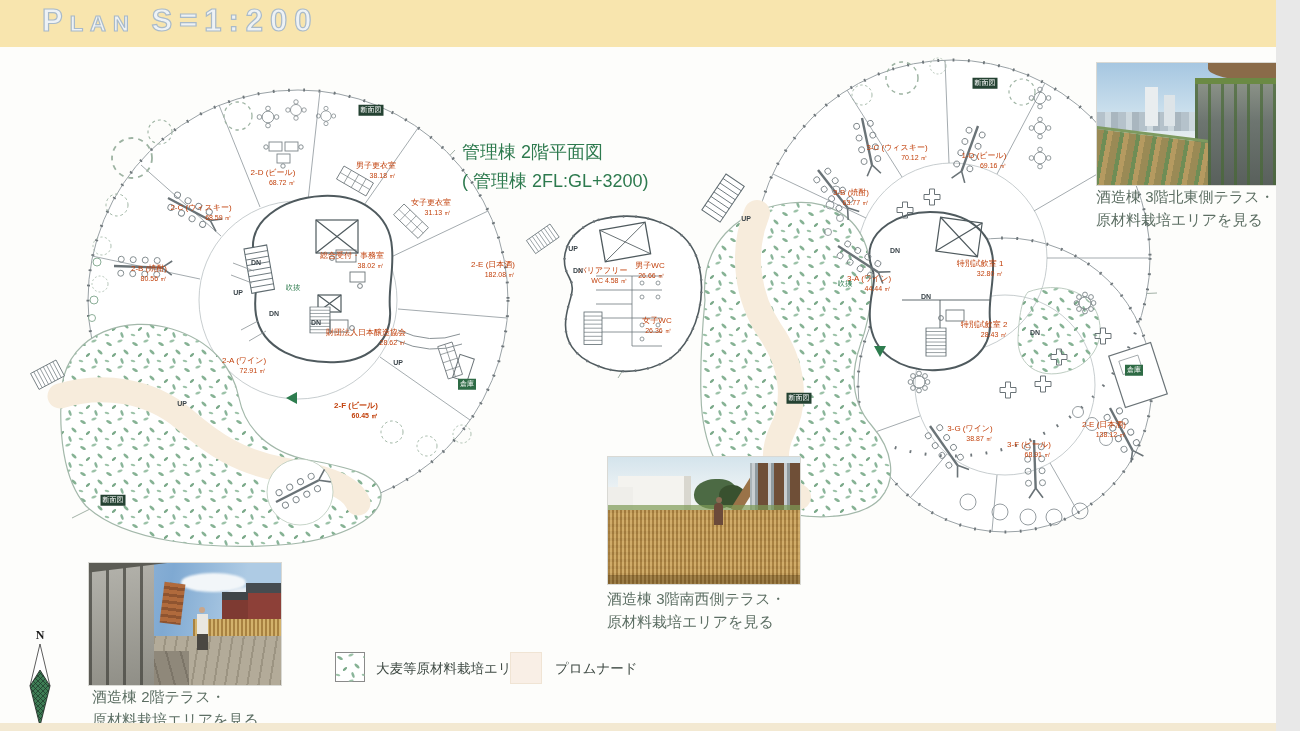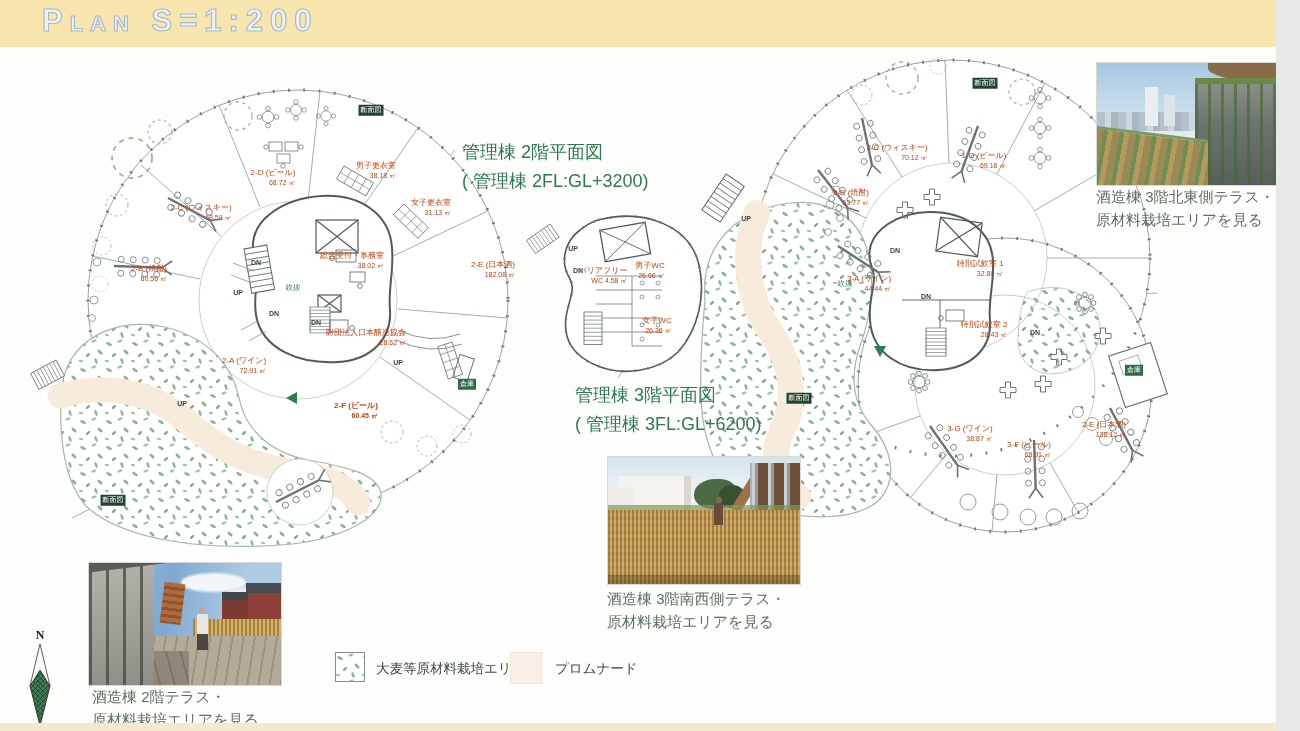--- a/index.html
+++ b/index.html
@@ -330,24 +330,20 @@
       <use href="#tree" transform="translate(1022,92) scale(1.3)"></use>
       <use href="#tree" transform="translate(938,66) scale(0.8)"></use>
       <path d="M874,346 L886,346 L880,357 Z" fill="#2e7d4f"></path>
     </g>
   </svg>
 
   <div class="anno" style="left:462px;top:138px">
     <div>管理棟 2階平面図</div>
     <div>( 管理棟 2FL:GL+3200)</div>
   </div>
-  <div class="anno" style="left:575px;top:381px">
-    <div>管理棟 3階平面図</div>
-    <div>( 管理棟 3FL:GL+6200)</div>
-  </div>
 
   <div class="photo" style="left:1096px;top:62px;width:185px;height:122px">
     <div class="abs ne-sky"></div>
     <div class="abs ne-city"></div>
     <div class="abs ne-tower1"></div>
     <div class="abs ne-tower2"></div>
     <div class="abs ne-roof"></div>
     <div class="abs ne-building"></div>
     <div class="abs ne-terrace"></div>
   </div>

